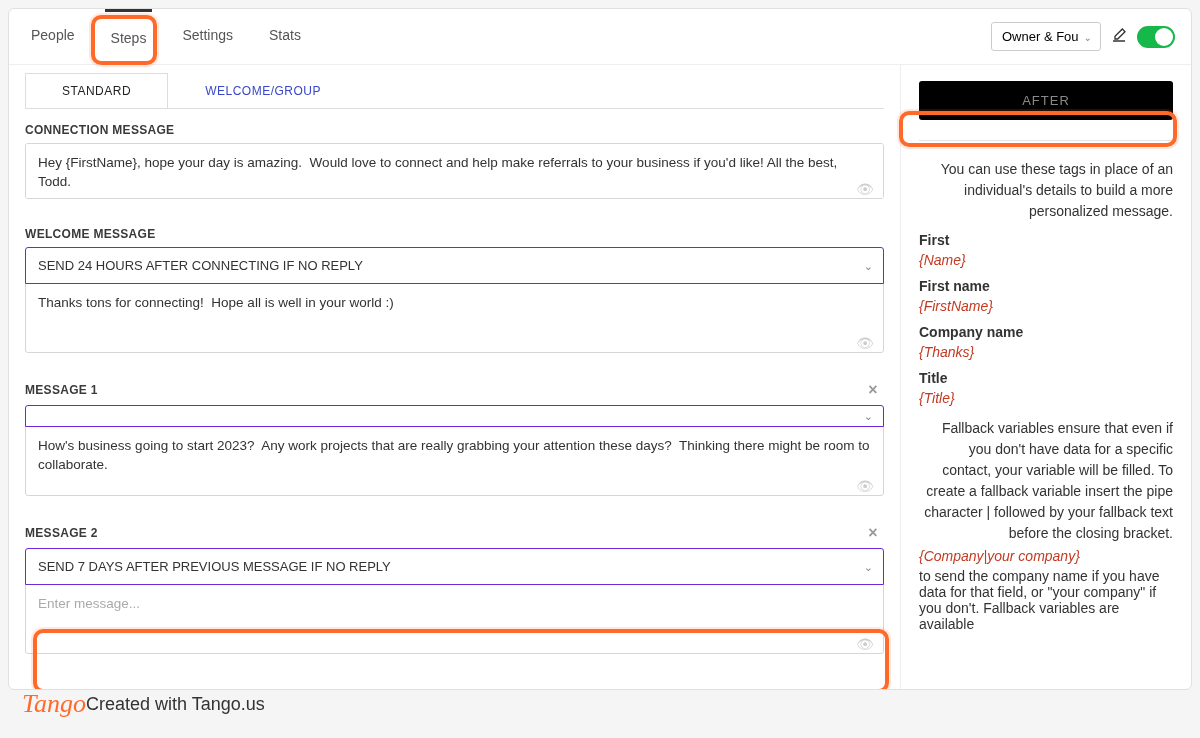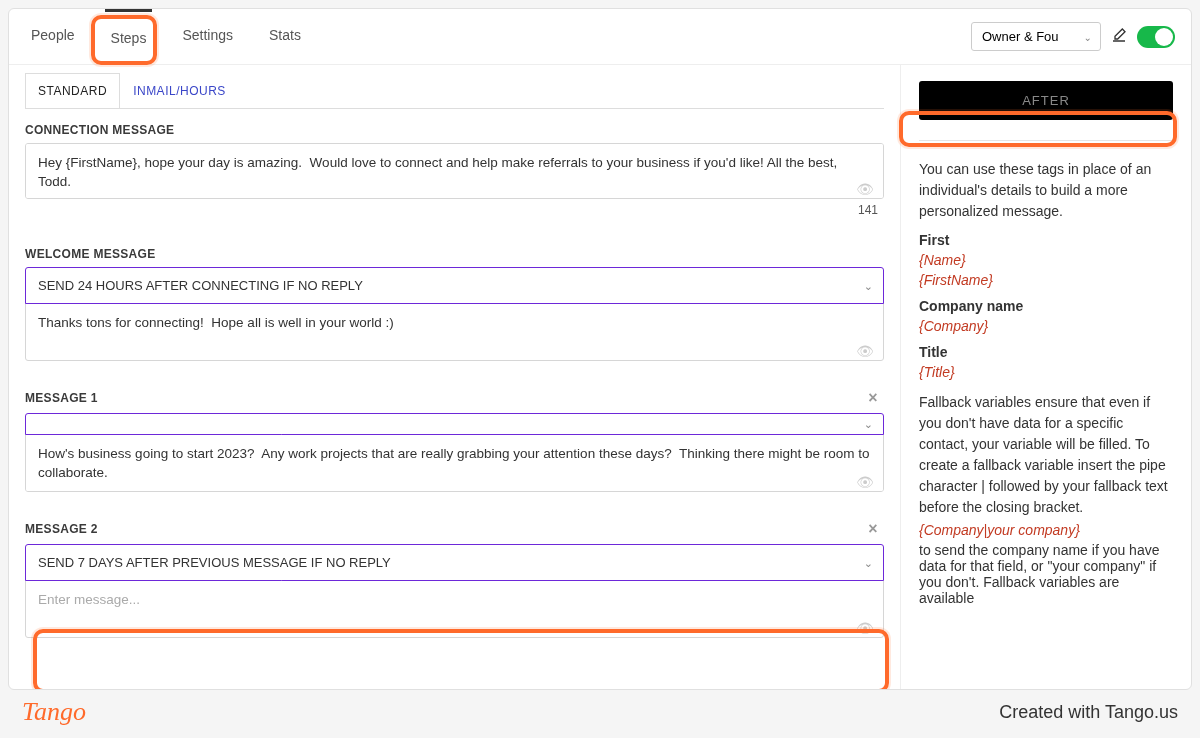--- a/index.html
+++ b/index.html
@@ -48,21 +48,21 @@
   }
   .owner-select {
     font-size: 13px;
     padding: 6px 28px 6px 10px;
     border: 1px solid #ccc;
     border-radius: 3px;
     background: #fff;
     position: relative;
     white-space: nowrap;
     overflow: hidden;
-    width: 130px;
+    width: 110px;
   }
   .owner-caret {
     position: absolute;
     right: 8px; top: 50%;
     transform: translateY(-50%);
     font-size: 10px; color: #888;
   }
   .edit-icon { font-size: 16px; color: #333; cursor: pointer; }
   .toggle {
     width: 38px; height: 22px;
@@ -100,21 +100,21 @@
     color: #333;
   }
   
   .subtabs {
     display: flex;
     margin-top: 8px;
   }
   .subtab {
     font-size: 12px;
     letter-spacing: .5px;
-    padding: 10px 12px;
+    padding: 10px 36px;
     border: 1px solid #ddd;
     border-bottom: none;
     cursor: pointer;
     background: #fff;
     color: #222;
   }
   .subtab.inactive {
     color: #3a46c8;
     border-color: transparent;
   }
@@ -186,64 +186,63 @@
   .msg-area {
     width: 100%;
     border: 1px solid #d6d6d6;
     border-radius: 0 0 3px 3px;
     padding: 10px 12px;
     font-size: 13.5px;
     color: #333;
     resize: none;
     font-family: inherit;
     line-height: 1.4;
-    height: 58px;
+    height: 70px;
   }
   .msg-eye {
     text-align:right; margin-top:-22px; padding-right:10px;
     color:#ccc; font-size:14px; pointer-events:none;
   }
   .block { margin-bottom: 30px; }
   
   .save-btn {
     width: 100%;
     background: #000;
     color: #888;
     border: none;
     padding: 12px;
     font-size: 13px;
     letter-spacing: 1px;
     border-radius: 3px;
     cursor: pointer;
     margin-bottom: 20px;
   }
   .side-divider { border-bottom:1px solid #e5e5e5; margin-bottom:18px; }
-  .side-text { line-height: 1.5; margin-bottom: 16px; }
+  .side-text { line-height: 1.5; margin-bottom: 16px; text-align: right; }
   .tag-label { font-weight: 700; margin-top: 10px; }
   .tag-token { color: #c23a22; margin-bottom: 6px; font-style: italic; }
   .side-col p { margin-bottom: 4px; }
   
   .hl {
     position: absolute;
     border: 4px solid #ff6a2b;
     border-radius: 10px;
     pointer-events: none;
     box-shadow: 0 0 0 2px rgba(255,106,43,.15);
   }
   .hl-steps { top: 6px; left: 82px; width: 66px; height: 50px; }
   .hl-save  { top: 102px; right: 14px; width: 278px; height: 36px; }
   .hl-msg2  { top: 620px; left: 24px; width: 856px; height: 64px; }
   
   .footer {
     position: absolute;
-    left: 8px; right: 8px; bottom: 6px;
+    left: 8px; right: 8px; bottom: 14px;
     height: 40px;
     display: flex;
     align-items: center;
-    justify-content: space-between;
     padding: 0 14px;
   }
   .tango-logo {
     font-family: "Brush Script MT", cursive;
     font-size: 26px;
     color: #ff6a2b;
     font-style: italic;
   }
   .created-with {
     font-size: 18px;
@@ -278,31 +277,30 @@
         <div class="toggle-knob"></div>
       </div>
     </div>
   </div>
 
   <div class="body-row">
 
     <div class="main-col">
       <div class="subtabs">
         <div class="subtab">STANDARD</div>
-        <div class="subtab inactive">INMAIL/HOURS</div>
+        <div class="subtab inactive">WELCOME/GROUP</div>
       </div>
       <div class="subtab-strip"></div>
 
       <div class="block">
         <div class="section-label">CONNECTION MESSAGE</div>
         <textarea class="textbox tall" style="">Hey {FirstName}, hope your day is amazing.  Would love to connect and help make referrals to your business if you'd like! All the best, Todd.</textarea>
         <div class="eye-and-count">
             <span class="eye">👁</span>
           </div>
-        <div class="counter">141</div>
       </div>
 
       <div class="block">
         <div class="section-label">WELCOME MESSAGE</div>
         <div class="timing-select">
           <span>SEND 24 HOURS AFTER CONNECTING IF NO REPLY</span>
           <span class="timing-caret">⌄</span>
         </div>
         <textarea class="msg-area" style="">Thanks tons for connecting!  Hope all is well in your world :)</textarea>
         <div class="msg-eye"><span>👁</span></div>
@@ -335,24 +333,25 @@
     </div>
 
     <div class="side-col">
       <button class="save-btn">AFTER</button>
       <div class="side-divider"></div>
       <p class="side-text">You can use these tags in place of an individual's details to build a more personalized message.</p>
 
       <p class="tag-label">First</p>
       <p class="tag-token">{Name}</p>
 
+      <p class="tag-label">First name</p>
       <p class="tag-token">{FirstName}</p>
 
       <p class="tag-label">Company name</p>
-      <p class="tag-token">{Company}</p>
+      <p class="tag-token">{Thanks}</p>
 
       <p class="tag-label">Title</p>
       <p class="tag-token">{Title}</p>
 
       <p class="side-text" style="margin-top:12px">Fallback variables ensure that even if you don't have data for a specific contact, your variable will be filled. To create a fallback variable insert the pipe character | followed by your fallback text before the closing bracket.</p>
       <p class="tag-token">{Company|your company}</p>
       <p>to send the company name if you have data for that field, or "your company" if you don't. Fallback variables are available</p>
     </div>
   </div>
 

